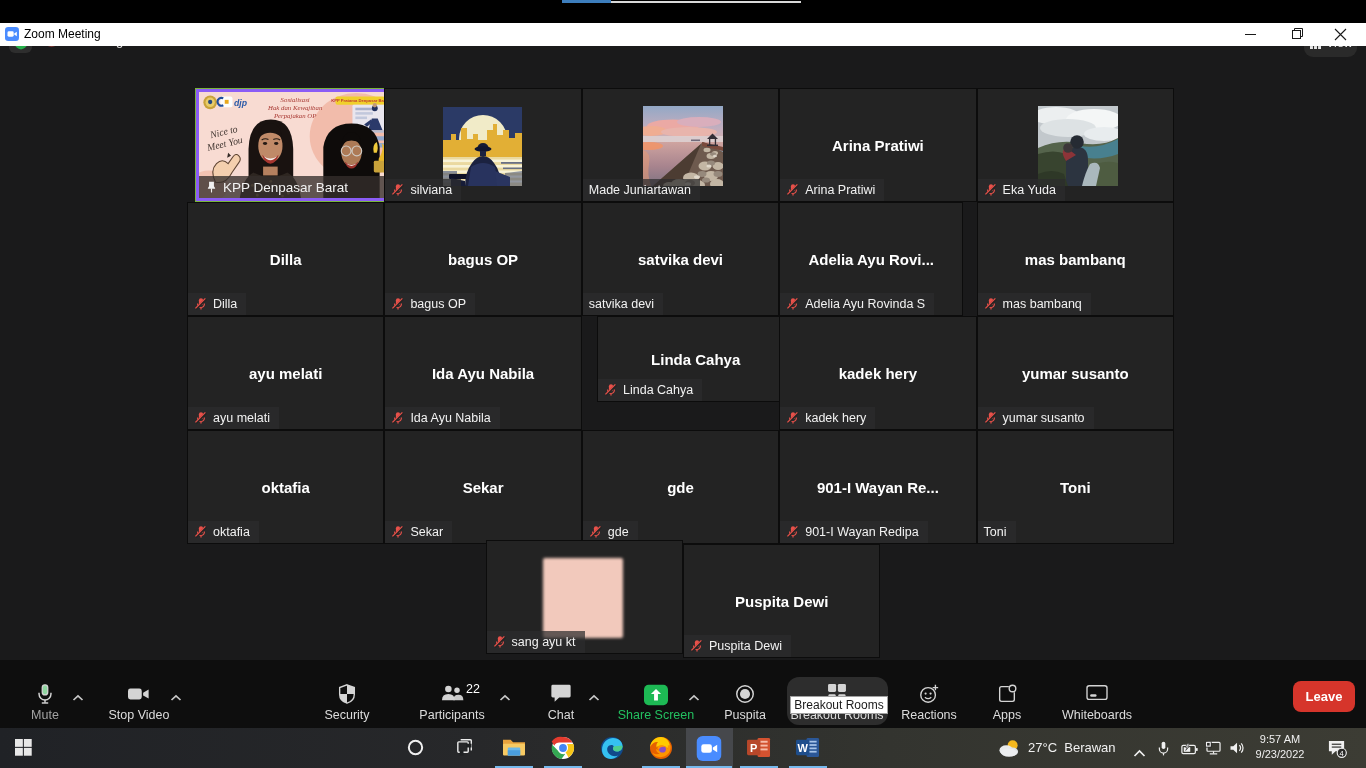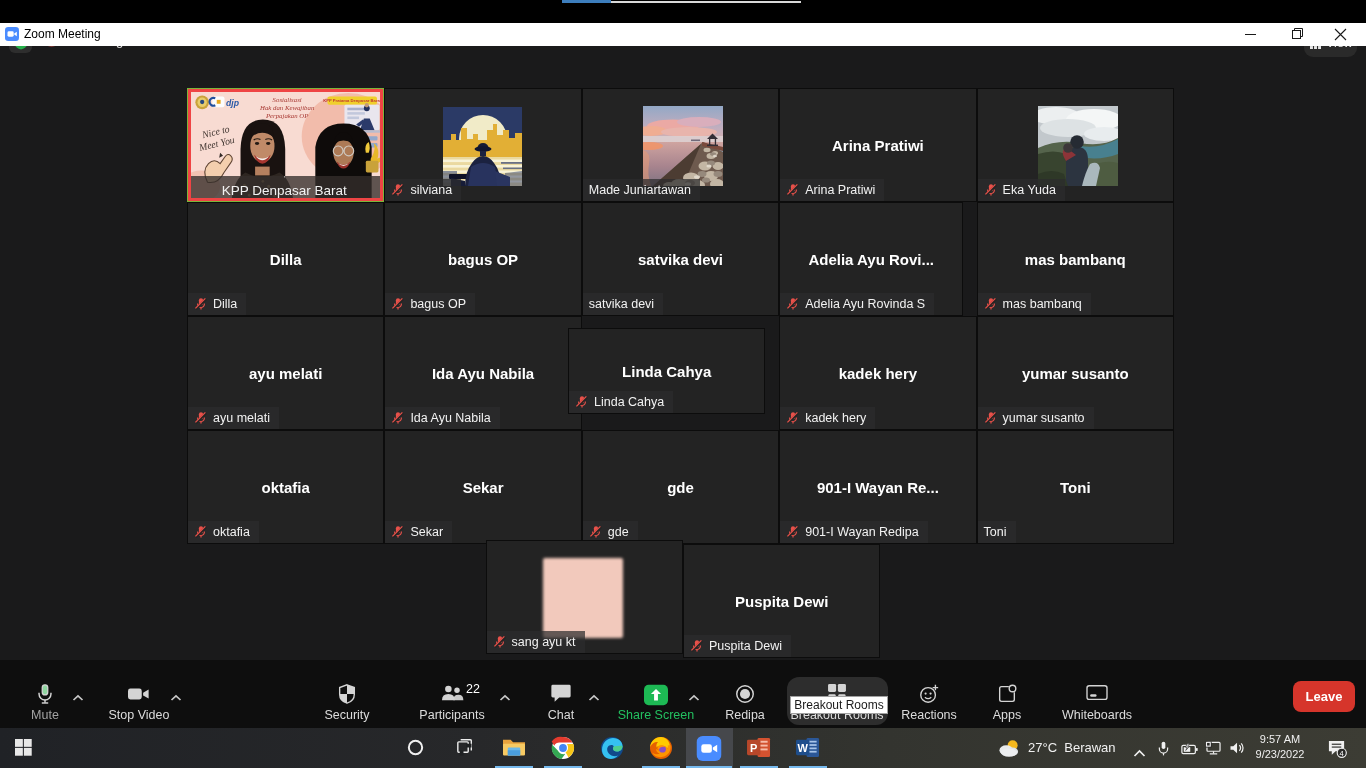--- a/index.html
+++ b/index.html
@@ -8,28 +8,28 @@
 
 #titlebar { position:absolute; left:0; top:0; width:1366px; height:23px; background:#fff;margin-top:23px; }
 #titlebar .ttext { position:absolute; left:24px; top:4px; font-size:12px; color:#000; }
 #bluestrip { position:absolute; left:562px; top:0; width:49px; height:3px; background:#3d7ebd; }
 #graystrip { position:absolute; left:611px; top:1px; width:190px; height:2px; background:#d8d8d8; }
 .capbtn { position:absolute; top:0; width:45px; height:23px; }
 
 
 #meeting { position:absolute; left:0; top:23px; width:1366px; height:705px; background:#1a1a1b; }
 .tile { position:absolute; background:#232323; box-shadow:0 0 0 1px #0c0c0c; }
-.tile.kpp { border:3px solid #ef4444; box-shadow:0 0 0 1px #7ab53a; background:#f8dcd2; }
+.tile.kpp { border:3px solid #8b5cf6; box-shadow:0 0 0 1px #7ab53a; background:#f8dcd2;margin-left:8px; }
 .cname { position:absolute; left:0; top:0; width:100%; height:100%; display:flex;
   align-items:center; justify-content:center; color:#fff; font-size:15px; font-weight:bold; }
 .avatar { position:absolute; }
 .lbl { position:absolute; left:0; bottom:0; height:22px; background:rgba(44,44,46,0.72);
   display:flex; align-items:center; gap:5px; padding:0 9px 0 6px; color:#f2f2f2; font-size:12.5px; white-space:nowrap; }
 .lblfull { width:100%; background:rgba(52,46,44,0.78); }
-.lblbig { font-size:13.5px;flex-direction:column; }
+.lblbig { font-size:13.5px; }
 .micmute { flex:0 0 auto; }
 
 
 #shieldbtn { position:absolute; left:9px; top:7px; width:23px; height:23px; background:#2e2e2e; border-radius:6px; }
 #recdot { position:absolute; left:44px; top:9px; width:15px; height:15px; border-radius:50%;
   background:radial-gradient(circle, #ffb3a8 0%, #e8524a 45%, rgba(200,60,50,0.25) 75%, rgba(200,60,50,0) 100%); }
 #rectext { position:absolute; left:64px; top:10px; font-size:13px; color:#e8e8e8; }
 #viewbtn { position:absolute; left:1304px; top:7px; width:53px; height:27px; background:#2a2a2a;
   border-radius:9px; color:#ececec; font-size:12.5px; }
 
@@ -406,21 +406,21 @@
             <g fill="#e8514a">
               <rect x="5.6" y="1.4" width="4.8" height="8" rx="2.4"></rect>
               <path d="M3.5 7.4h1.3v1c0 1.8 1.4 3.2 3.2 3.2s3.2-1.4 3.2-3.2v-1h1.3v1c0 2.2-1.6 4-3.8 4.3v1.7h-1.4v-1.7c-2.2-.3-3.8-2.1-3.8-4.3z"></path>
             </g>
             <line x1="2.2" y1="13.8" x2="13.8" y2="2.2" stroke="#232323" stroke-width="2.6"></line>
             <line x1="1.6" y1="13" x2="13" y2="1.6" stroke="#e8514a" stroke-width="1.5"></line>
           </svg>
           <span>Ida Ayu Nabila</span>
         </div>
       </div>
-<div class="tile" style="left:569px;top:294px;width:195.4px;height:84px;margin-top:12px;">
+<div class="tile" style="left:598px;top:294px;width:195.4px;height:84px;">
         <div class="cname">Linda Cahya</div>
         <div class="lbl">
           <svg class="micmute" width="14" height="14" viewBox="0 0 16 16">
             <g fill="#e8514a">
               <rect x="5.6" y="1.4" width="4.8" height="8" rx="2.4"></rect>
               <path d="M3.5 7.4h1.3v1c0 1.8 1.4 3.2 3.2 3.2s3.2-1.4 3.2-3.2v-1h1.3v1c0 2.2-1.6 4-3.8 4.3v1.7h-1.4v-1.7c-2.2-.3-3.8-2.1-3.8-4.3z"></path>
             </g>
             <line x1="2.2" y1="13.8" x2="13.8" y2="2.2" stroke="#232323" stroke-width="2.6"></line>
             <line x1="1.6" y1="13" x2="13" y2="1.6" stroke="#e8514a" stroke-width="1.5"></line>
           </svg>
@@ -596,21 +596,21 @@
             <path d="M14 6.5 l5.5 5.5 h-3.4 v7 h-4.2 v-7 h-3.4z" fill="#fff"></path>
           </svg></div>
         <div class="tlab" style="left:656px;color:#23c060">Share Screen</div>
         <div class="tcaret" style="left:694px"><svg width="12" height="8" viewBox="0 0 12 8">
             <path d="M1.5 6 L6 1.8 L10.5 6" fill="none" stroke="#c8c8c8" stroke-width="1.7"></path>
           </svg></div>
 <div class="ticon" style="left:745px"><svg width="22" height="22" viewBox="0 0 24 24">
             <circle cx="12" cy="12" r="9" fill="none" stroke="#d4d4d4" stroke-width="1.6"></circle>
             <circle cx="12" cy="12" r="5.5" fill="#d4d4d4"></circle>
           </svg></div>
-        <div class="tlab" style="left:745px;color:#dcdcdc">Redipa</div>
+        <div class="tlab" style="left:745px;color:#dcdcdc">Puspita</div>
 <div class="bo-hover"></div>
 <div class="ticon" style="left:837px"><svg width="22" height="17" viewBox="0 0 24 19">
             <g fill="#d4d4d4">
               <rect x="2" y="1" width="9" height="9" rx="1.6"></rect>
               <rect x="13" y="1" width="9" height="9" rx="1.6"></rect>
               <rect x="2.5" y="12.5" width="8" height="3.4" rx="1.2"></rect>
               <rect x="13.5" y="12.5" width="8" height="3.4" rx="1.2"></rect>
             </g>
           </svg></div>
         <div class="tlab" style="left:837px;color:#dcdcdc">Breakout Rooms</div>

